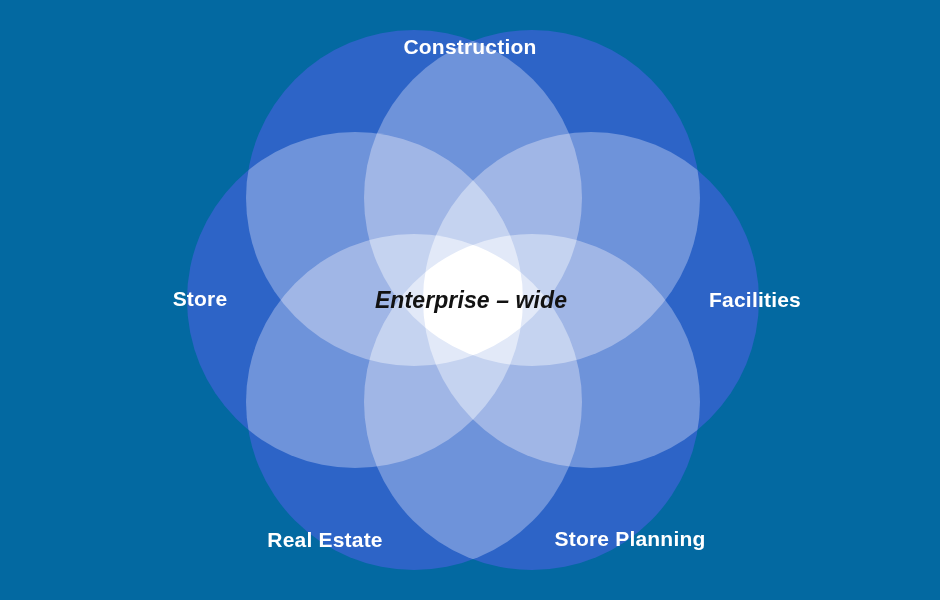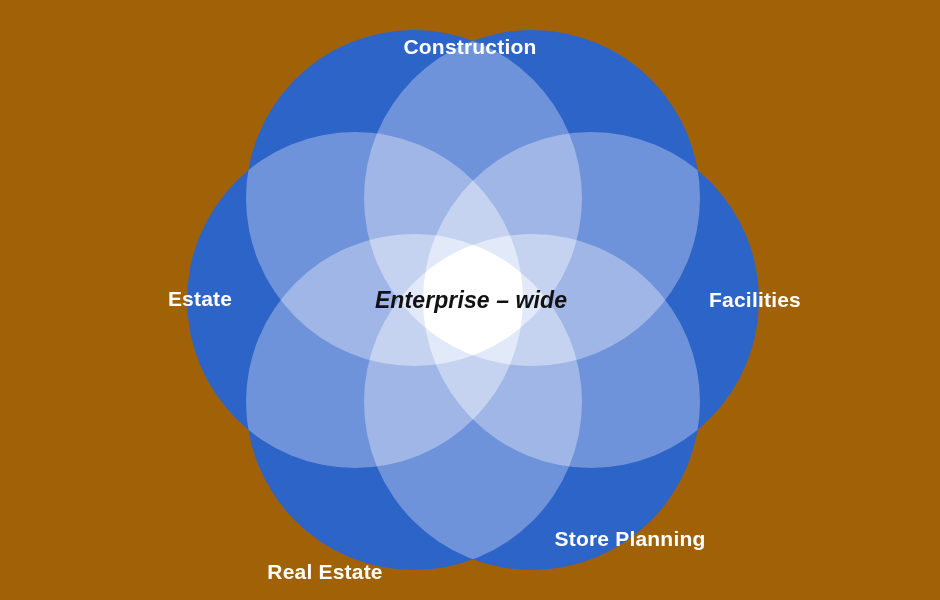--- a/index.html
+++ b/index.html
@@ -4,21 +4,21 @@
 <style>
   html, body {
     margin: 0;
     padding: 0;
     background: #000000;
   }
   .stage {
     position: relative;
     width: 940px;
     height: 600px;
-    background: #a16207;
+    background: #0369a1;
     overflow: hidden;
     font-family: "Liberation Sans", sans-serif;
   }
   .venn-svg-holder {
     position: absolute;
     inset: 0;
   }
   .venn-label {
     position: absolute;
     transform: translate(-50%, -50%);
@@ -30,21 +30,21 @@
     user-select: none;
   }
   .venn-label.center {
     font-size: 23px;
     color: #121212;
     letter-spacing: 0.1px;
   }
   .pos-construction { left: 470px; top: 47px; }
   .pos-brand        { left: 200px; top: 299px; }
   .pos-facilities   { left: 755px; top: 300px; text-align: center; }
-  .pos-real-estate  { left: 325px; top: 540px; margin-top: 32px; }
+  .pos-real-estate  { left: 325px; top: 540px; }
   .pos-store-planning { left: 630px; top: 539px; }
   .pos-center       { left: 471px; top: 300px; font-style: italic; }
 </style>
 </head>
 <body>
 
 <div class="stage">
 
   <div class="venn-svg-holder" id="venn-holder"><svg width="940" height="600" viewBox="0 0 940 600" xmlns="http://www.w3.org/2000/svg">
         <defs>
@@ -385,21 +385,21 @@
                   <circle cx="532" cy="402" r="168" fill="#ffffff"></circle>
                 </g>
               </g>
             </g>
           </g>
         </g>
       </svg></div>
 
   <div class="venn-label pos-construction">Construction</div>
 
-  <div class="venn-label pos-brand">Estate</div>
+  <div class="venn-label pos-brand">Store</div>
 
   <div class="venn-label pos-facilities">Facilities</div>
 
   <div class="venn-label pos-real-estate">Real Estate</div>
 
   <div class="venn-label pos-store-planning">Store Planning</div>
 
   <div class="venn-label center pos-center">Enterprise – wide</div>
 
 </div>

